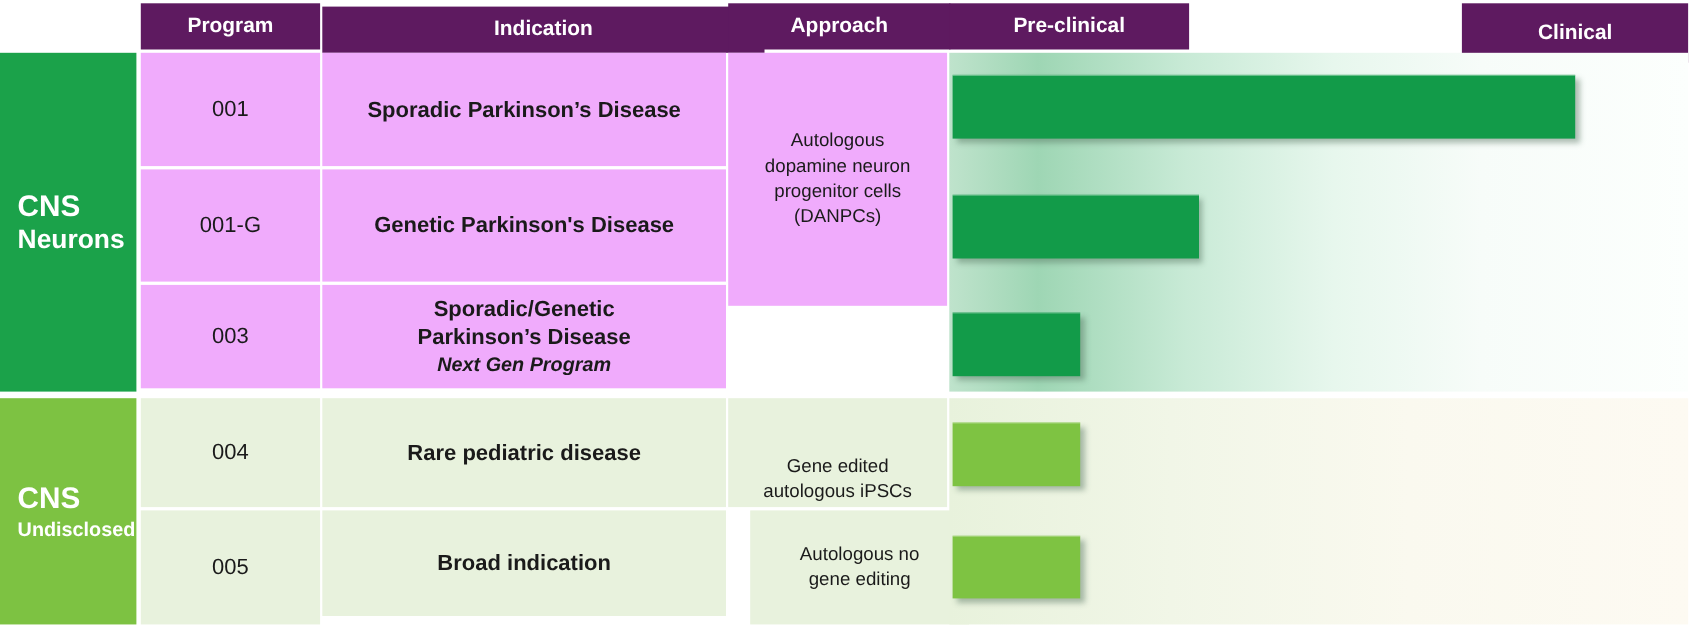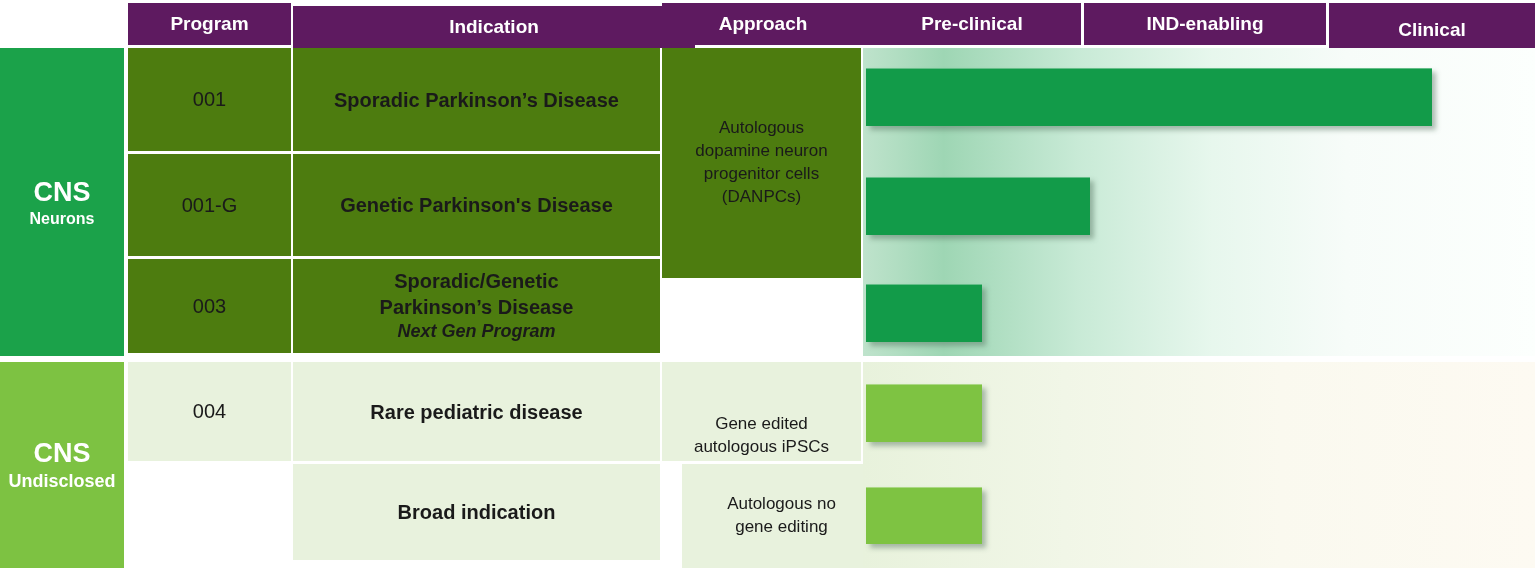--- a/index.html
+++ b/index.html
@@ -13,30 +13,30 @@
   .abs{position:absolute;box-sizing:border-box;}
   .hdr{
     background:#5E1A60;color:#ffffff;
     font-weight:bold;font-size:19px;
     display:flex;align-items:center;justify-content:center;
   }
   .cell{
     display:flex;flex-direction:column;align-items:center;justify-content:center;
     text-align:center;color:#1a1a1a;
   }
-  .cell-green{background:#4d7c0f;}
+  .cell-green{background:#f0abfc;}
   .cell-light{background:#E8F2DD;}
   .group-block{
-    display:flex;flex-direction:column;align-items:center;justify-content:center;
-    text-align:center;color:#ffffff;font-weight:bold;
+    display:flex;flex-direction:column;align-items:flex-start;justify-content:center;
+    text-align:center;color:#ffffff;font-weight:bold;padding-left:16px;
   }
   .group1{background:#1BA24A;}
   .group2{background:#7DC242;}
   .group-main{font-size:27px;line-height:1.25;}
-  .group-sub{font-size:16px;line-height:1.2;}
+  .group-sub{font-size:24px;line-height:1.2;}
   .group-sub-sm{font-size:18px;line-height:1.2;}
   .prog{font-size:20px;}
   .indic{font-weight:bold;font-size:20px;line-height:1.3;}
   .note{font-weight:bold;font-style:italic;font-size:18px;line-height:1.3;}
   .approach-txt{font-size:17px;line-height:1.35;}
   .stage-bg-top{
     background:linear-gradient(to right,
       #BFE3CC 0%, #9ED6B4 12%, #C8EAD6 32%, #E7F7ED 52%, #F7FCF9 72%, #FCFFFD 100%);
   }
   .stage-bg-bottom{
@@ -51,36 +51,36 @@
 </style>
 </head>
 <body>
 
 <div class="slide">
 
   <div class="abs hdr" style="left:128px;top:3px;width:163px;height:42px;">Program</div>
   <div class="abs hdr" style="left:293px;top:6px;width:402px;height:42px;">Indication</div>
   <div class="abs hdr" style="left:662px;top:3px;width:202px;height:42px;">Approach</div>
   <div class="abs hdr" style="left:863px;top:3px;width:218px;height:42px;">Pre-clinical</div>
-  <div class="abs hdr" style="left:1084px;top:3px;width:242px;height:42px;">IND-enabling</div>
   <div class="abs hdr" style="left:1329px;top:3px;width:206px;height:54px;">Clinical</div>
 
   <div class="abs group-block group1" style="left:0;top:48px;width:124px;height:308px;">
     <div class="group-main">CNS</div>
     <div class="group-sub">Neurons</div>
   </div>
   <div class="abs group-block group2" style="left:0;top:362px;width:124px;height:206px;">
     <div class="group-main">CNS</div>
     <div class="group-sub-sm">Undisclosed</div>
   </div>
 
   <div class="abs cell cell-green prog" style="left:128px;top:48px;width:163px;height:103px;">001</div>
   <div class="abs cell cell-green prog" style="left:128px;top:154px;width:163px;height:102px;">001-G</div>
   <div class="abs cell cell-green prog" style="left:128px;top:259px;width:163px;height:94px;">003</div>
   <div class="abs cell cell-light prog" style="left:128px;top:362px;width:163px;height:99px;">004</div>
+  <div class="abs cell cell-light prog" style="left:128px;top:464px;width:163px;height:104px;">005</div>
 
   <div class="abs cell cell-green" style="left:293px;top:48px;width:367px;height:103px;">
     <div class="indic">Sporadic Parkinson’s Disease</div>
   </div>
   <div class="abs cell cell-green" style="left:293px;top:154px;width:367px;height:102px;">
     <div class="indic">Genetic Parkinson's Disease</div>
   </div>
   <div class="abs cell cell-green" style="left:293px;top:259px;width:367px;height:94px;">
     <div class="indic" style="max-width:240px;">Sporadic/Genetic Parkinson’s Disease</div>
     <div class="note">Next Gen Program</div>

